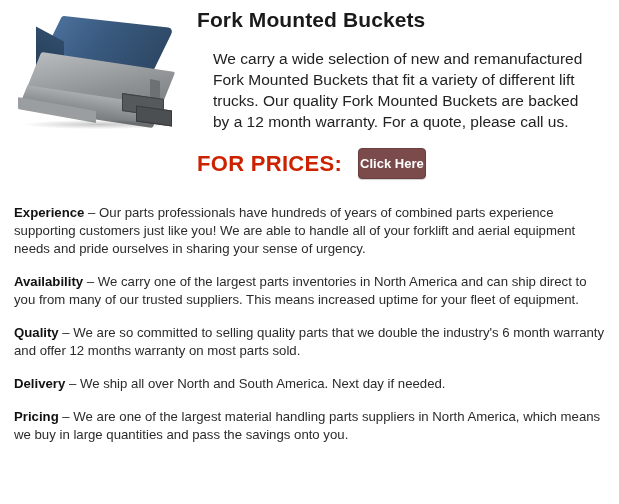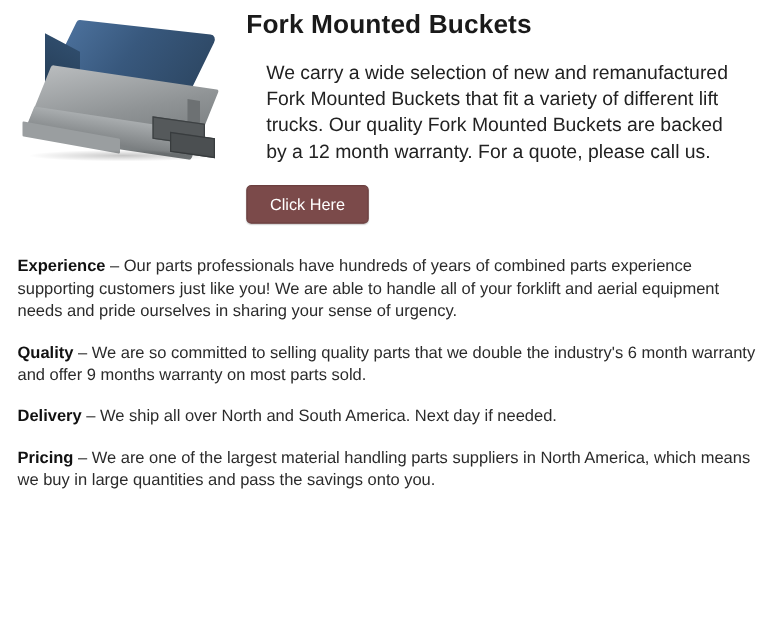--- a/index.html
+++ b/index.html
@@ -156,26 +156,27 @@
     font-weight: bold;
     color: #cc2200;
     letter-spacing: 0.3px;
     margin-right: 16px;
   }
   .click-here-btn {
     display: inline-block;
     background: #7b4a4a;
     color: #ffffff;
     font-size: 13px;
-    padding: 7px 18px;
+    padding: 7px 1px;
     border-radius: 4px;
     border: 1px solid #6b3f3f;
     text-decoration: none;
     cursor: pointer;
     box-shadow: 0 1px 1px rgba(0,0,0,0.18);
+    font-weight: bold;
   }
 
   
   .features {
     padding: 14px 14px 0 14px;
   }
   .feature {
     margin: 11px 0 15px 0;
     font-size: 13.2px;
     line-height: 18px;
@@ -226,35 +227,39 @@
         <div class="fork-pocket-2"></div>
         <div class="shadow"></div>
       </div>
     </div>
 
     <div class="top-copy">
       <h1 class="title">Fork Mounted Buckets</h1>
       <p class="intro">We carry a wide selection of new and remanufactured Fork Mounted Buckets that fit a variety of different lift trucks.  Our quality Fork Mounted Buckets are backed by a 12 month warranty.  For a quote, please call us.</p>
 
       <div class="prices-row">
+        <span class="prices-label">FOR PRICES:</span>
         <a class="click-here-btn" href="#">Click Here</a>
       </div>
     </div>
 
   </div>
 
   <div class="features">
 
     <p class="feature">
       <span class="label">Experience</span><span> – Our parts professionals have hundreds of years of combined parts experience supporting customers just like you!  We are able to handle all of your forklift and aerial equipment needs and pride ourselves in sharing your sense of urgency.</span>
     </p>
 
-
-    <p class="feature">
-      <span class="label">Quality</span><span> – We are so committed to selling quality parts that we double the industry's 6 month warranty and offer 9 months warranty on most parts sold.</span>
+    <p class="feature">
+      <span class="label">Availability</span><span> – We carry one of the largest parts inventories in North America and can ship direct to you from many of our trusted suppliers.  This means increased uptime for your fleet of equipment.</span>
+    </p>
+
+    <p class="feature">
+      <span class="label">Quality</span><span> – We are so committed to selling quality parts that we double the industry's 6 month warranty and offer 12 months warranty on most parts sold.</span>
     </p>
 
     <p class="feature">
       <span class="label">Delivery</span><span> – We ship all over North and South America.  Next day if needed.</span>
     </p>
 
     <p class="feature">
       <span class="label">Pricing</span><span> – We are one of the largest material handling parts suppliers in North America, which means we buy in large quantities and pass the savings onto you.</span>
     </p>
 

